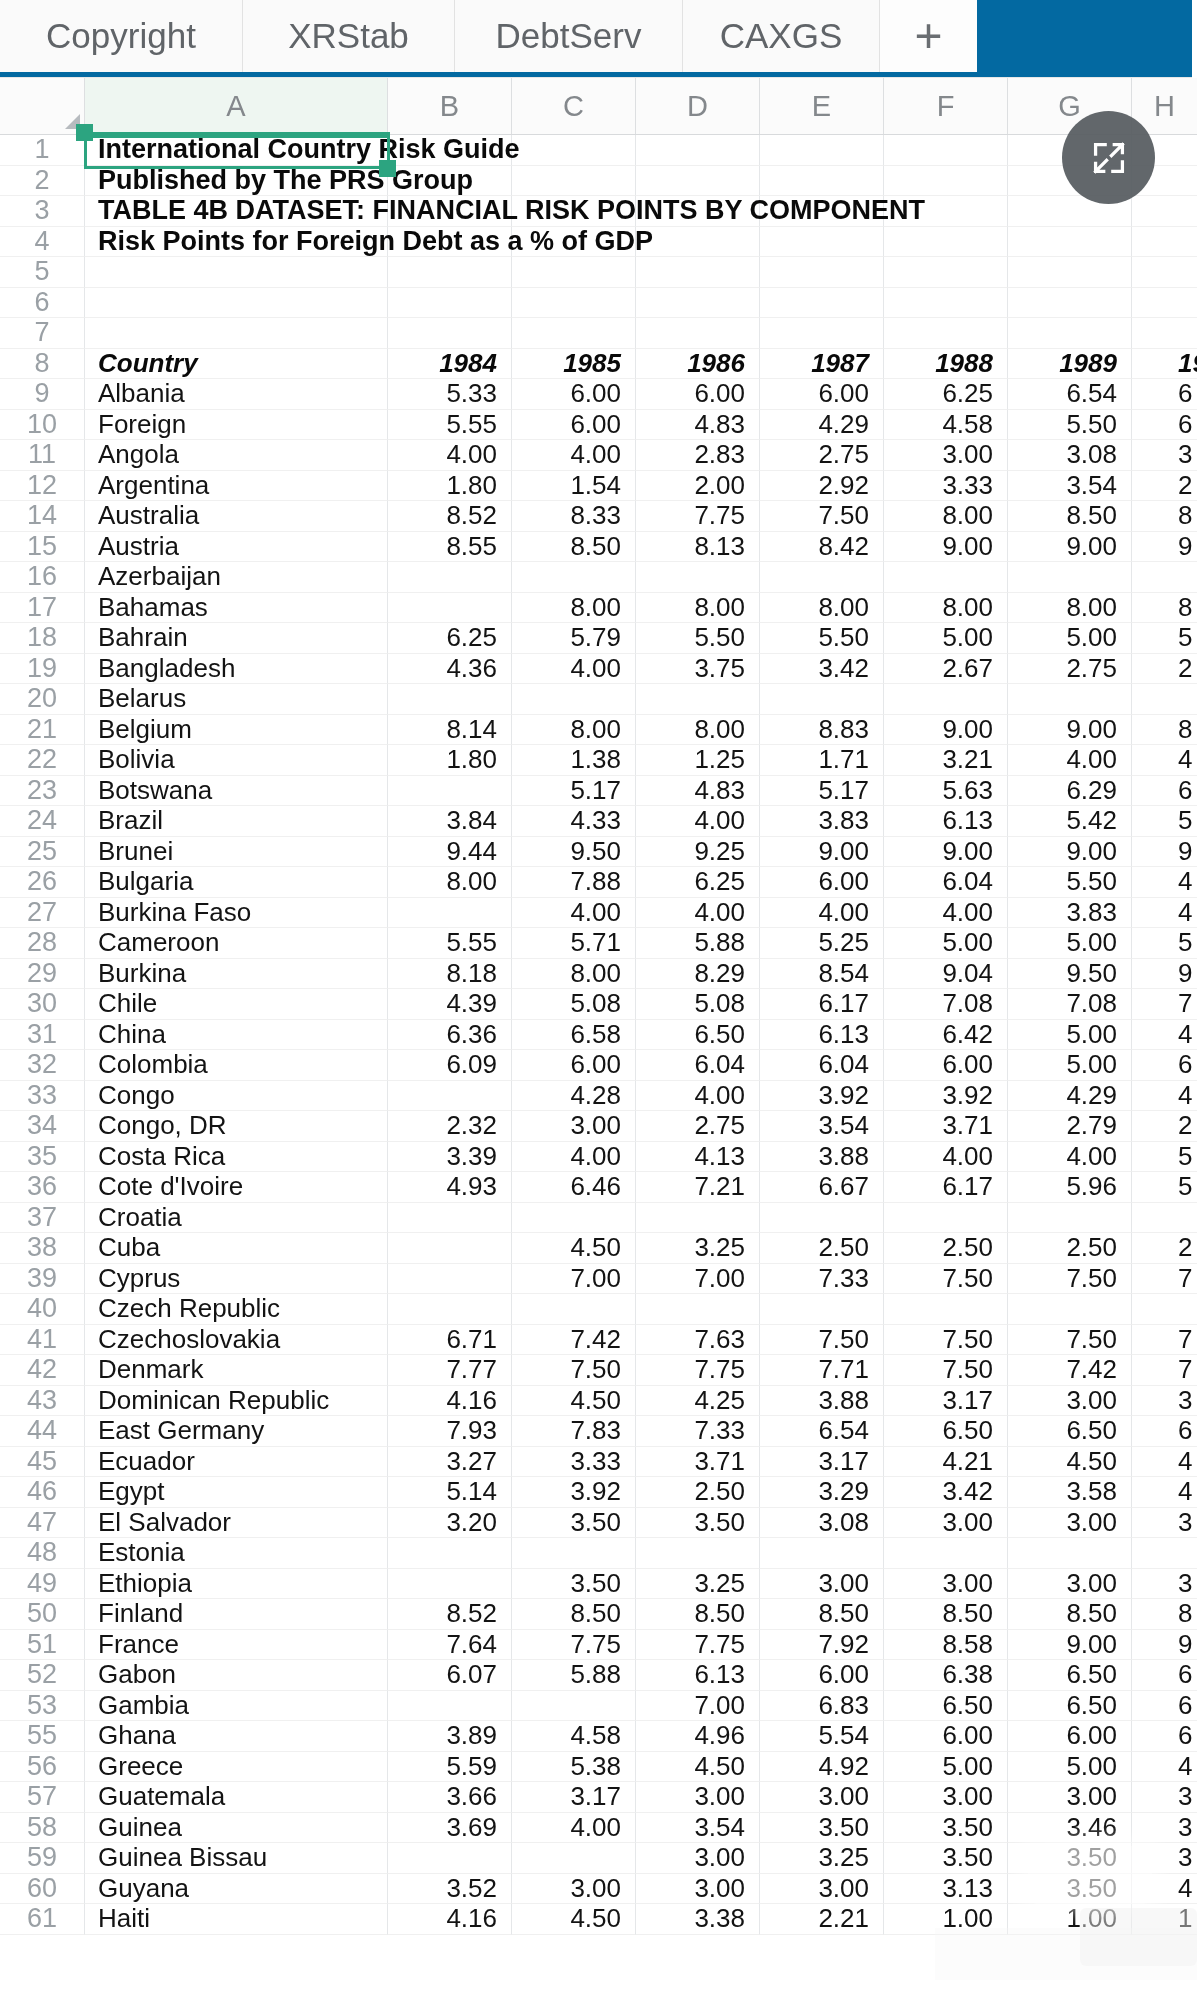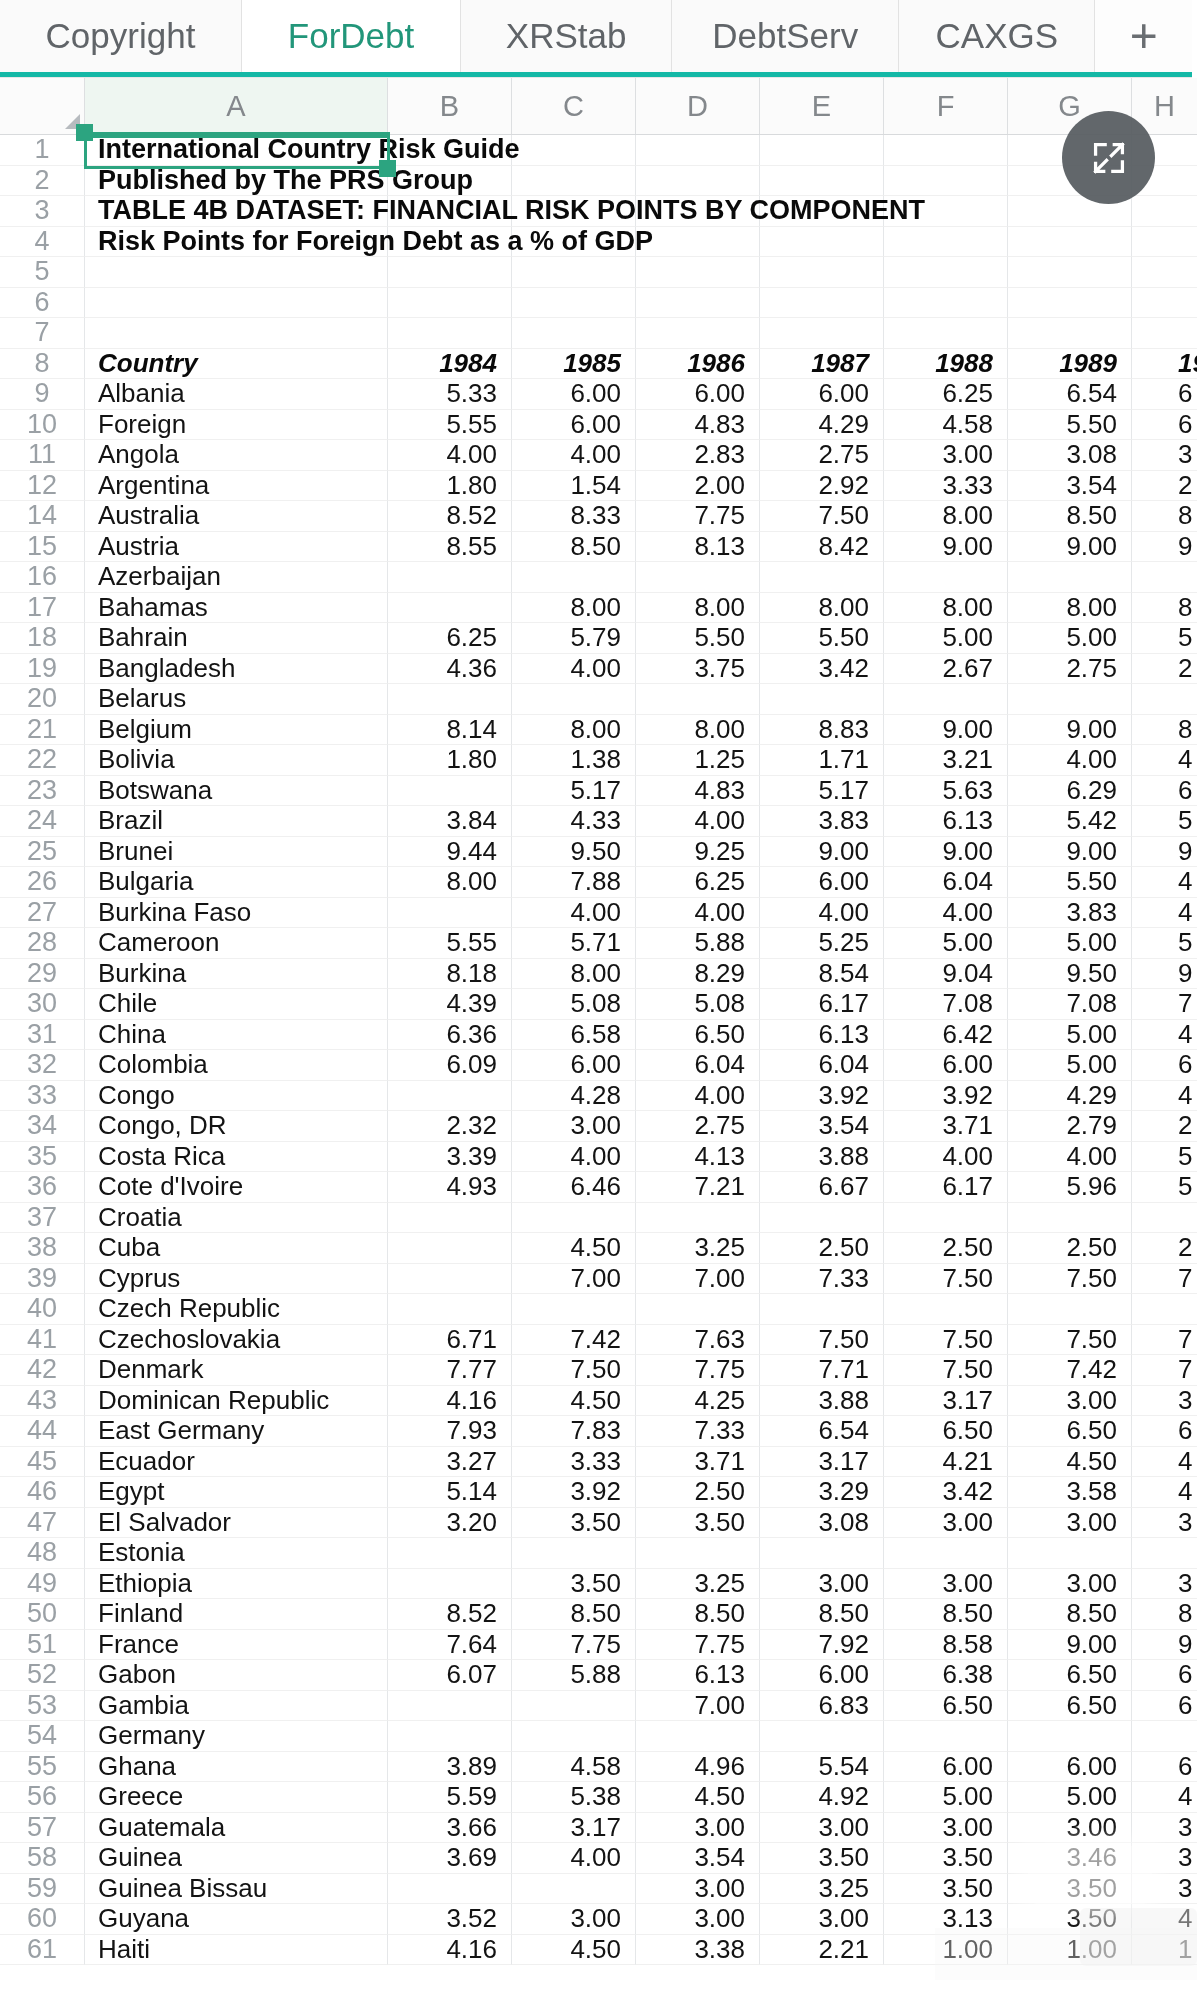--- a/index.html
+++ b/index.html
@@ -2,21 +2,21 @@
 <html><head>
 <meta charset="utf-8">
 <style>
   * { box-sizing: border-box; margin: 0; padding: 0; }
   html,body { width:1197px; height:1997px; overflow:hidden; background:#fff;
     font-family:"Liberation Sans", sans-serif; }
   #app { position:relative; width:1197px; height:1997px; background:#fff; }
 
   
   .tabbar { position:absolute; top:0; left:0; width:1192px; height:78px;
-    display:flex; background:#14b8a6; border-bottom:1px solid #e7e7e7; }
+    display:flex; background:#0369a1; border-bottom:1px solid #e7e7e7; }
   .tab { display:flex; align-items:center; justify-content:center;
     font-size:35px; color:#606468; background:#fafafa;
     border-right:1px solid #e2e2e2; height:72px; }
   .tab.active { color:#22967a; background:#ffffff; }
   .tab.add { background:#fdfdfd; border-right:none; }
   .tab.add span { font-size:48px; color:#6a6e72; font-weight:400; line-height:1; }
 
   
   .colheaders { position:absolute; top:78px; left:0; width:1197px; height:57px;
     display:flex; background:#fbfbfb; border-bottom:1px solid #d8dadc;
@@ -73,21 +73,20 @@
   .wm3 { left:935px; top:1928px; width:262px; height:52px;
     background:rgba(245,245,245,0.35); }
 </style>
 </head>
 <body>
 
 <div id="app">
 
   <div class="tabbar">
     <div class="tab" style="width:243px">Copyright</div>
-    <div class="tab active" style="width:220px">ForDebt</div>
     <div class="tab" style="width:212px">XRStab</div>
     <div class="tab" style="width:228px">DebtServ</div>
     <div class="tab" style="width:197px">CAXGS</div>
     <div class="tab add" style="width:97px">
       <span>+</span>
     </div>
   </div>
 
   <div class="colheaders">
     <div class="cell corner">
@@ -678,31 +677,20 @@
         <div class="c c-a">Gambia</div>
         <div class="c c-v"></div>
         <div class="c c-v"></div>
         <div class="c c-v">7.00</div>
         <div class="c c-v">6.83</div>
         <div class="c c-v">6.50</div>
         <div class="c c-v">6.50</div>
         <div class="c c-h">6</div>
       </div>
       <div class="row">
-        <div class="c c-num">54</div>
-        <div class="c c-a">Germany</div>
-        <div class="c c-v"></div>
-        <div class="c c-v"></div>
-        <div class="c c-v"></div>
-        <div class="c c-v"></div>
-        <div class="c c-v"></div>
-        <div class="c c-v"></div>
-        <div class="c c-h"></div>
-      </div>
-      <div class="row">
         <div class="c c-num">55</div>
         <div class="c c-a">Ghana</div>
         <div class="c c-v">3.89</div>
         <div class="c c-v">4.58</div>
         <div class="c c-v">4.96</div>
         <div class="c c-v">5.54</div>
         <div class="c c-v">6.00</div>
         <div class="c c-v">6.00</div>
         <div class="c c-h">6</div>
       </div>

